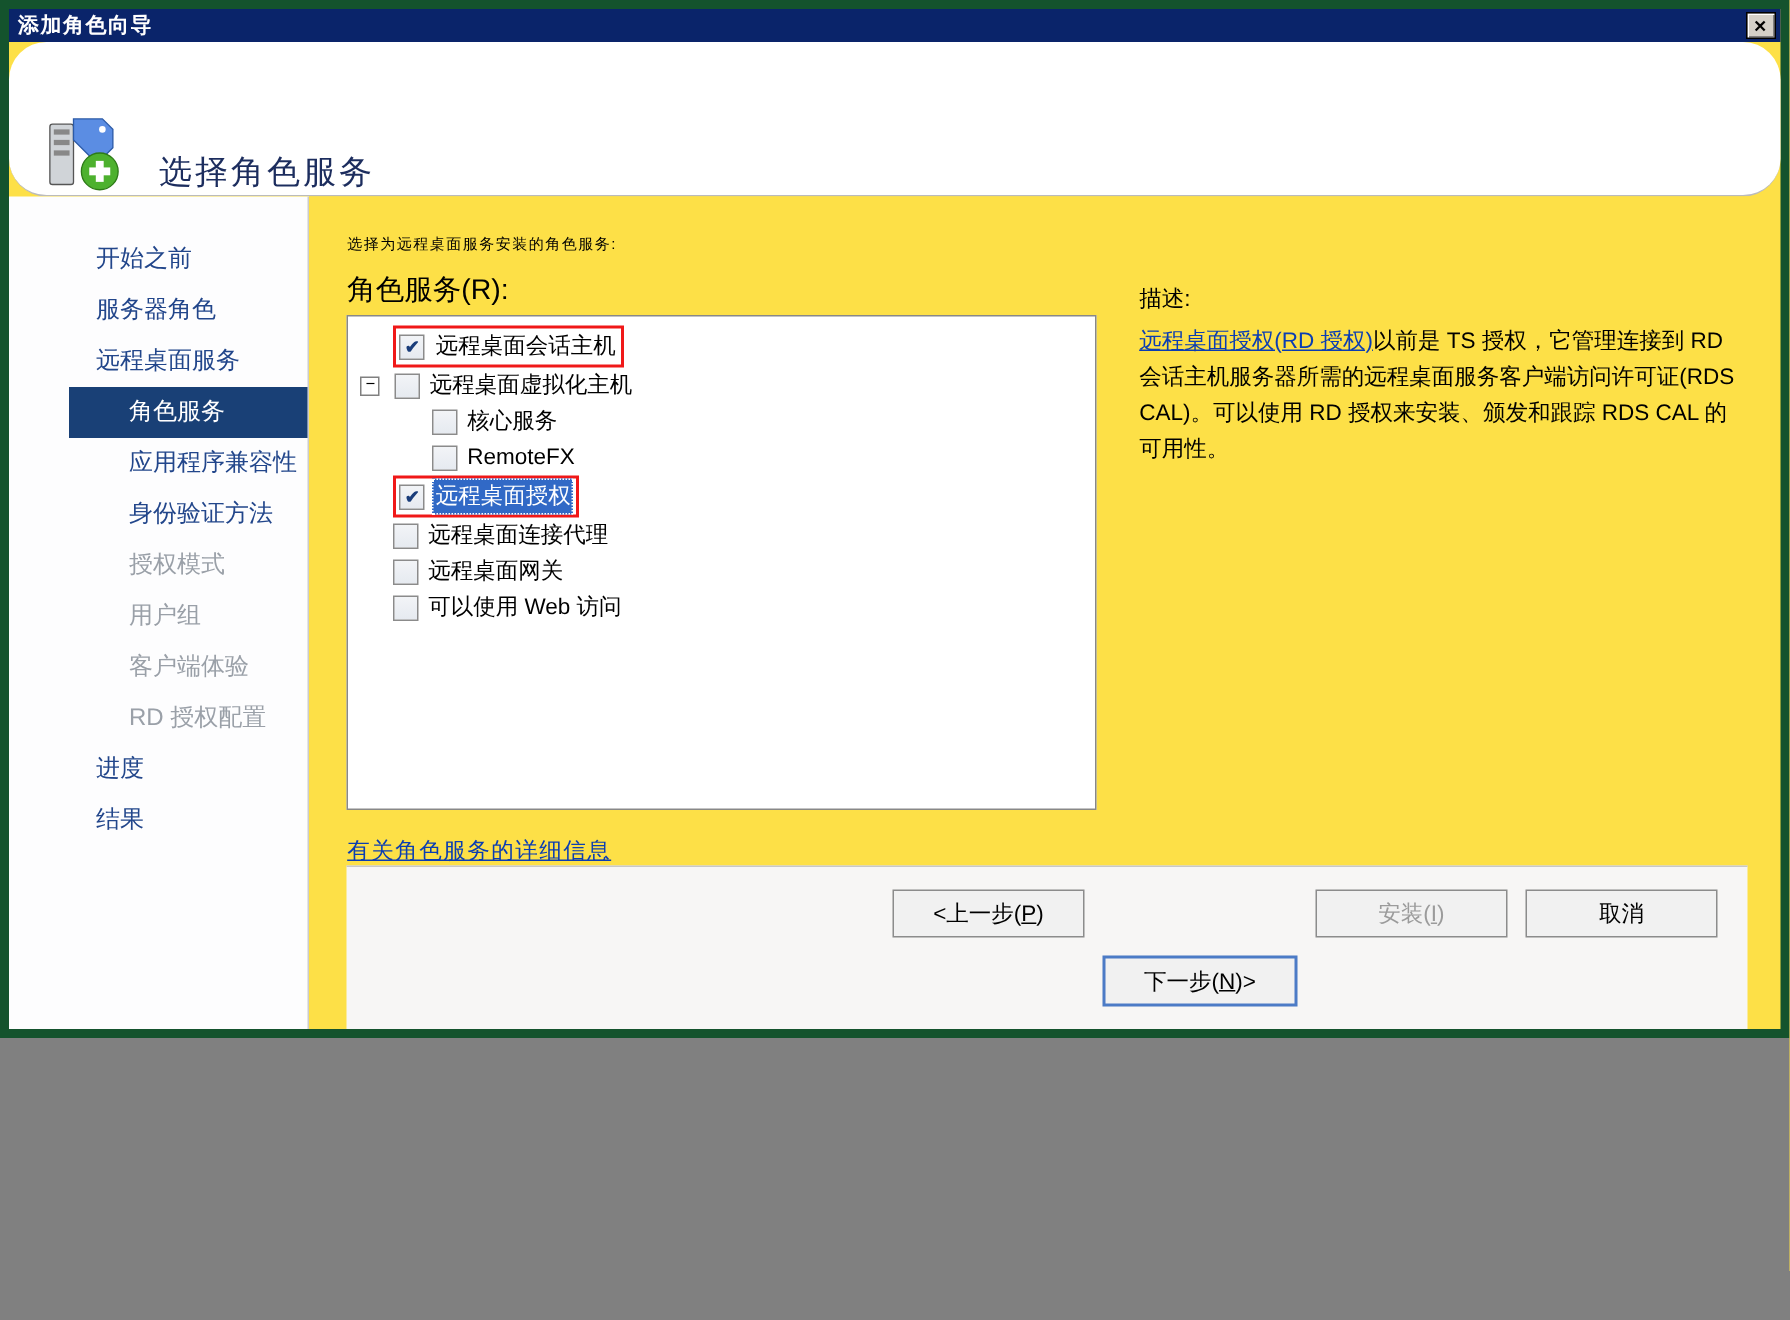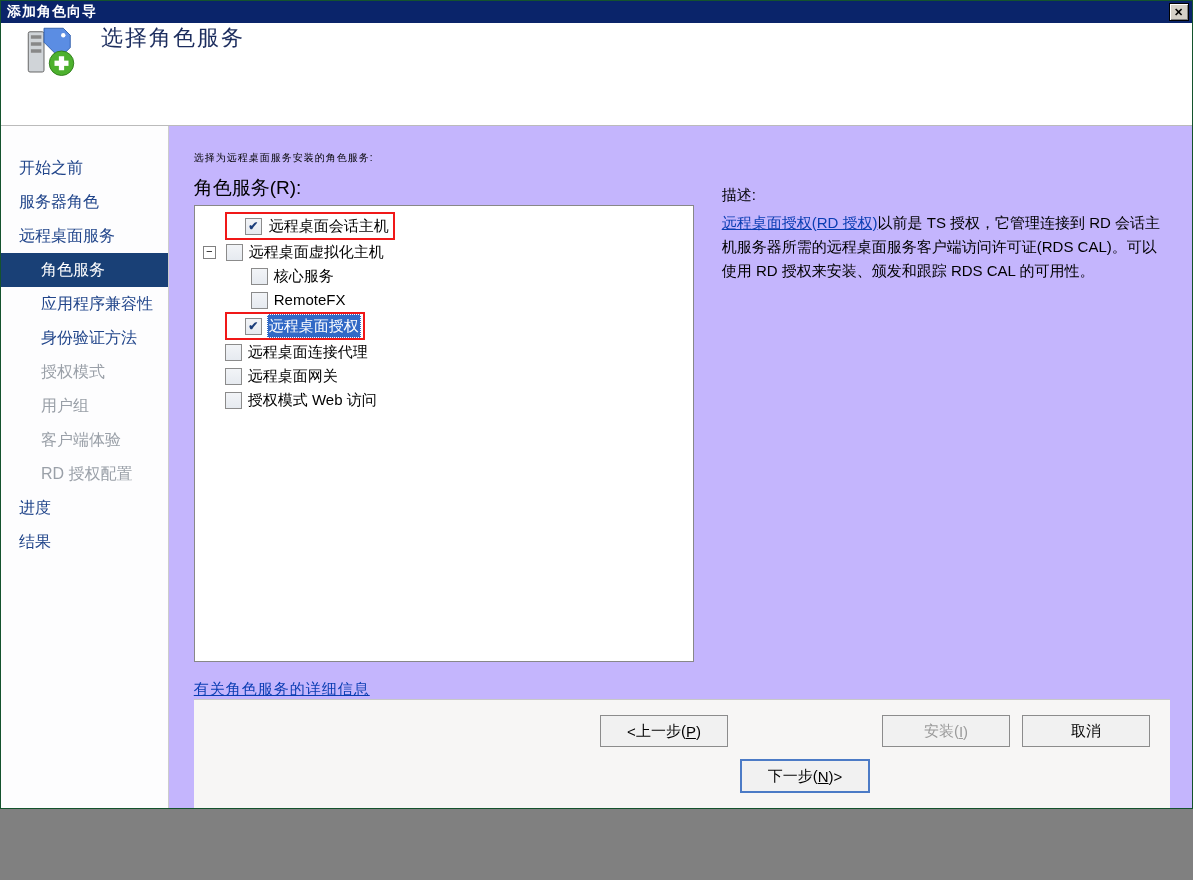--- a/index.html
+++ b/index.html
@@ -5,25 +5,25 @@
   html, body {
     margin: 0;
     padding: 0;
     font-family: "Microsoft YaHei", "SimSun", Tahoma, sans-serif;
     font-size: 13px;
     background: #808080;
     -webkit-font-smoothing: none;
   }
   .window {
     width: 1193px;
-    height: 809px;
-    background: #c4b5fd;
+    height: 692px;
+    background: #fde047;
     display: flex;
     flex-direction: column;
-    border: 1px solid #14532d;
+    border: 6px solid #14532d;
     box-sizing: border-box;
   }
 
   
   .titlebar {
     background: #0a246a; 
     color: #fff;
     height: 22px;
     display: flex;
     align-items: center;
@@ -46,24 +46,25 @@
     display:flex; align-items:center; justify-content:center;
     font-family: "Marlett", Arial, sans-serif;
     font-size: 11px;
     color:#000;
     font-weight: bold;
   }
 
   
   .header {
     display:flex;
-    align-items:flex-start;
+    align-items:flex-end;
     height:102px;
     border-bottom:1px solid #bbb;
     background:#fff;
+    border-radius:25px;
   }
   .header .icon-wrap{
     width:100px;
     display:flex;align-items:center;justify-content:center;
   }
   .header svg{ width:56px; height:56px; }
   .header .page-title {
     font-size:22px;
     letter-spacing:2px;
     color:#1c2d5e;
@@ -73,20 +74,21 @@
   .body {
     flex:1 1 auto;
     display:flex;
     min-height:0;
   }
   .sidebar {
     width:303px;
     border-right:1px solid #ccc;
     background:#fdfdfe;
     padding-top:25px;
+    padding-left:40px;
   }
   .nav-item {
     padding: 6px 0 6px 18px;
     font-size:16px;
     line-height:22px;
     color:#22468b;
     cursor:pointer;
     white-space:nowrap;
   }
   .nav-item.lvl2 { padding-left:40px; }
@@ -166,21 +168,21 @@
   .sel-label{
     background:#3169c6;
     color:#fff;
     outline:1px dotted #fff;
     outline-offset:-1px;
   }
   .redbox{
     border:2px solid #f01818;
     display:inline-flex;
     align-items:center;
-    padding:0 2px 0 16px;
+    padding:0 2px 0 0;
     gap:5px;
   }
   .redbox .chk{ margin-left:2px; }
 
   .more-link{
     margin-top:18px;
     color:#0a3db3;
     text-decoration:underline;
     font-size:15px;
     letter-spacing:1px;
@@ -316,21 +318,21 @@
               <span class="label-span">远程桌面连接代理</span>
             </div>
 
             <div class="row indent-0">
               <span class="chk"></span>
               <span class="label-span">远程桌面网关</span>
             </div>
 
             <div class="row indent-0">
               <span class="chk"></span>
-              <span class="label-span">授权模式 Web 访问</span>
+              <span class="label-span">可以使用 Web 访问</span>
             </div>
 
           </div>
           <a class="more-link">有关角色服务的详细信息</a>
         </div>
 
         <div class="right-col">
           <div class="desc-title">描述:</div>
           <div>
             <a class="desc-link">远程桌面授权(RD 授权)</a><span>以前是 TS 授权，它管理连接到 RD 会话主机服务器所需的远程桌面服务客户端访问许可证(RDS CAL)。可以使用 RD 授权来安装、颁发和跟踪 RDS CAL 的可用性。</span>

